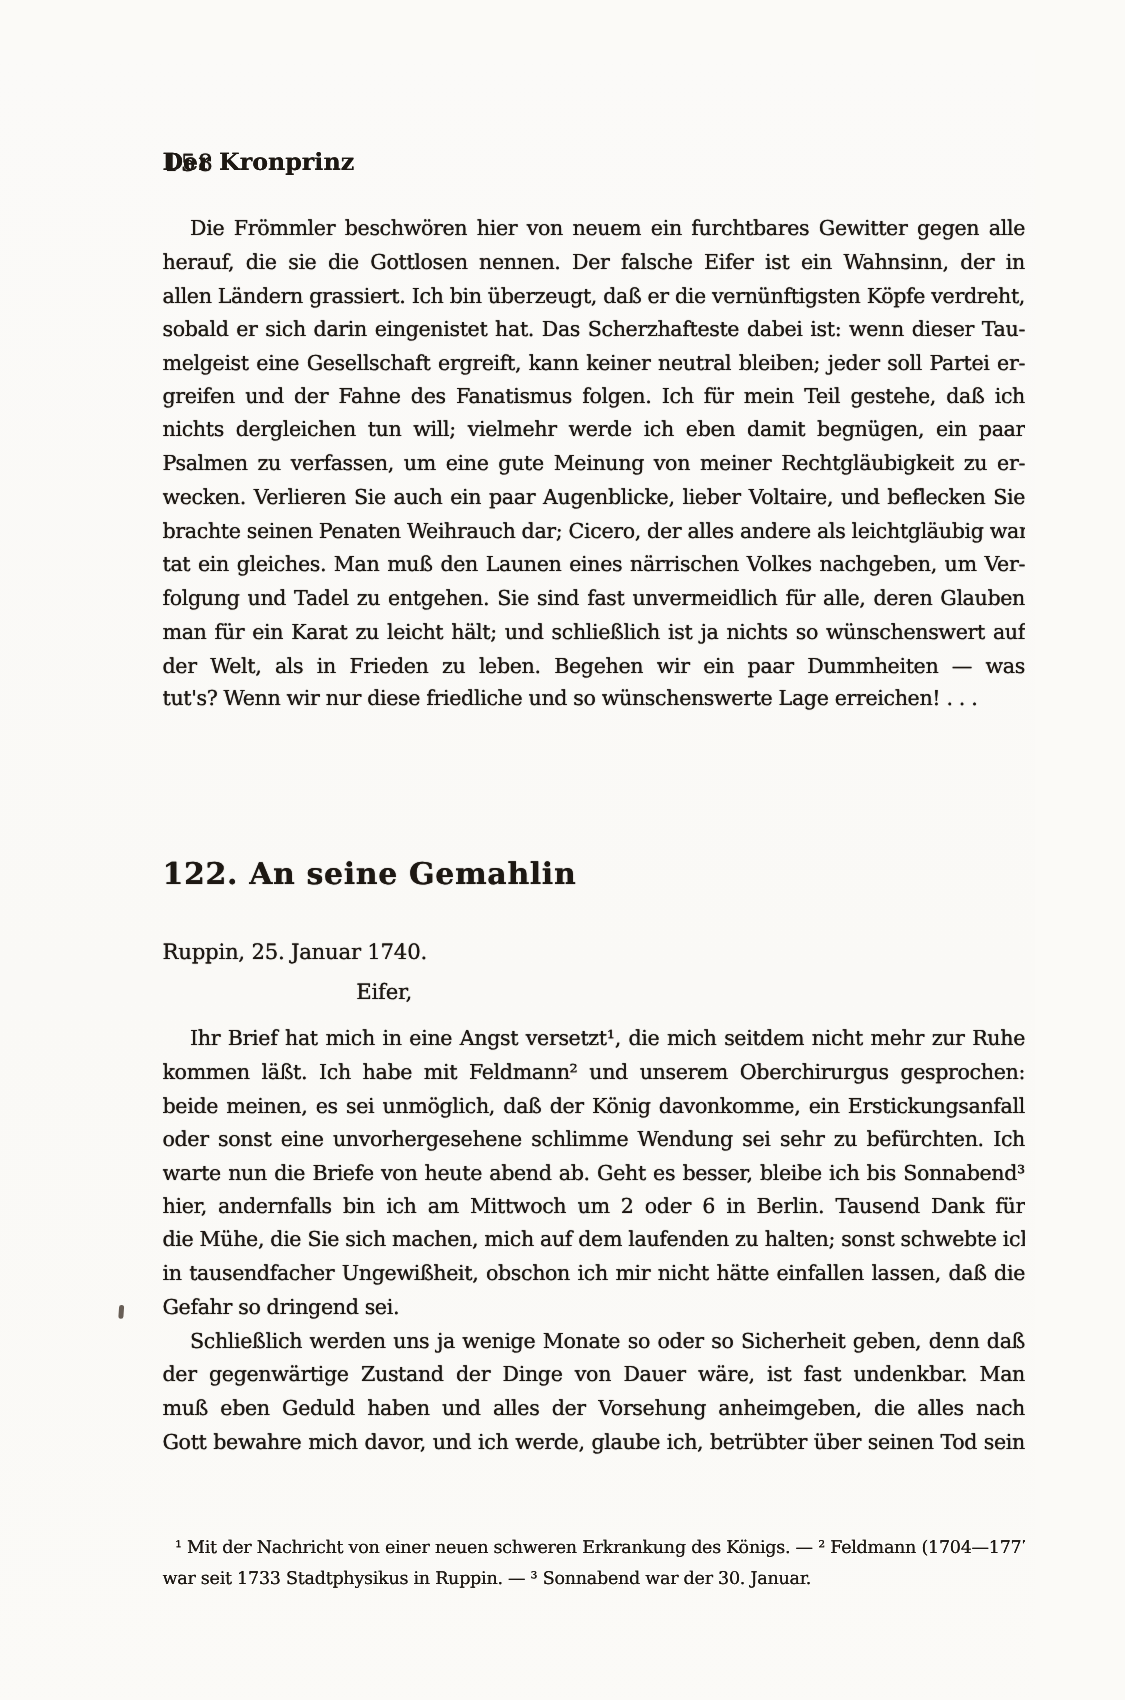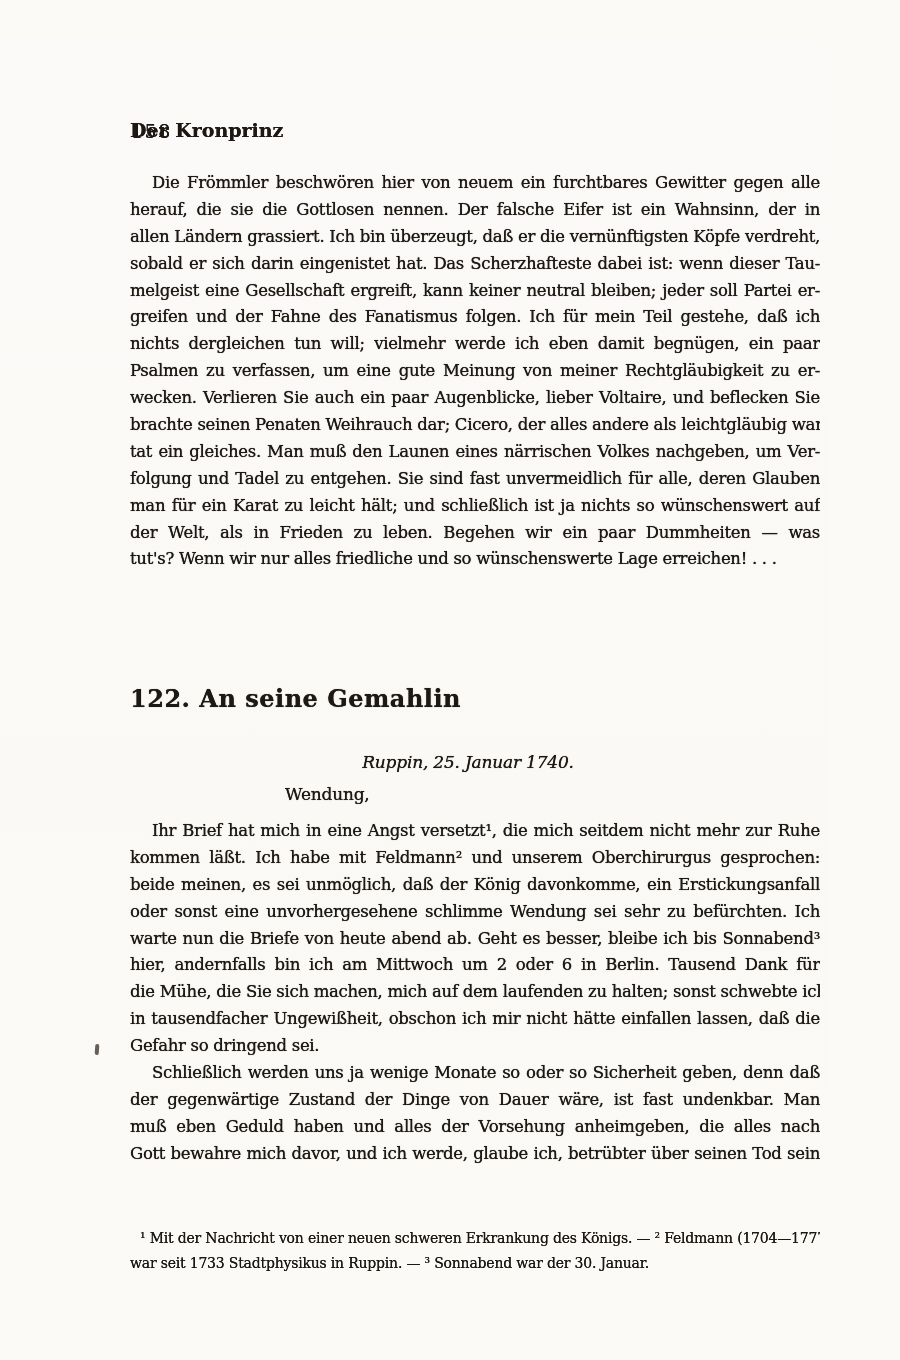--- a/index.html
+++ b/index.html
@@ -39,22 +39,22 @@
   .bodytext .ln.first { text-indent: 22px; }
   .bodytext .ln.last { text-align: left; text-align-last: left; }
 
   .heading {
     position: absolute; left: 130px; width: 690px; top: 644px;
     text-align: left; font-size: 24px; font-weight: bold;
     letter-spacing: 0.5px; text-shadow: 0 0 0.7px currentColor;
   }
   .dateline {
     position: absolute; left: 130px; width: 690px; top: 712px;
-    text-align: center; padding-right: 0;
-    box-sizing: border-box; font-size: 17px; letter-spacing: -0.2px; font-style: italic;
+    text-align: left; padding-right: 0;
+    box-sizing: border-box; font-size: 17px; letter-spacing: -0.2px;
   }
   .dateline .inner { display: inline-block; margin-right: 14px; }
   .salutation {
     position: absolute; left: 285px; top: 744px;
     font-size: 17px; letter-spacing: -0.2px;
   }
 
   .footnotes { font-size: 14px; letter-spacing: -0.2px; text-shadow: 0 0 0.4px currentColor; }
   .footnotes .ln {
     height: 24.5px; line-height: 24.5px;
@@ -86,30 +86,30 @@
     <div class="ln">melgeist eine Gesellschaft ergreift, kann keiner neutral bleiben; jeder soll Partei er-</div>
     <div class="ln">greifen und der Fahne des Fanatismus folgen.  Ich für mein Teil gestehe, daß ich</div>
     <div class="ln">nichts dergleichen tun will; vielmehr werde ich eben damit begnügen, ein paar</div>
     <div class="ln">Psalmen zu verfassen, um eine gute Meinung von meiner Rechtgläubigkeit zu er-</div>
     <div class="ln">wecken.  Verlieren Sie auch ein paar Augenblicke, lieber Voltaire, und beflecken Sie</div>
     <div class="ln">brachte seinen Penaten Weihrauch dar; Cicero, der alles andere als leichtgläubig war,</div>
     <div class="ln">tat ein gleiches.  Man muß den Launen eines närrischen Volkes nachgeben, um Ver-</div>
     <div class="ln">folgung und Tadel zu entgehen.  Sie sind fast unvermeidlich für alle, deren Glauben</div>
     <div class="ln">man für ein Karat zu leicht hält; und schließlich ist ja nichts so wünschenswert auf</div>
     <div class="ln">der Welt, als in Frieden zu leben.  Begehen wir ein paar Dummheiten — was</div>
-    <div class="ln last">tut's?  Wenn wir nur alles friedliche und so wünschenswerte Lage erreichen! . . .</div>
+    <div class="ln last">tut's?  Wenn wir nur diese friedliche und so wünschenswerte Lage erreichen! . . .</div>
   </div>
 
   <div class="heading">122. An seine Gemahlin</div>
 
   <div class="dateline dense">
     <span class="inner">Ruppin, 25. Januar 1740.</span>
   </div>
 
-  <div class="salutation dense">Wendung,</div>
+  <div class="salutation dense">Eifer,</div>
 
   <div class="col bodytext dense" style="top:778px;">
     <div class="ln first">Ihr Brief hat mich in eine Angst versetzt¹, die mich seitdem nicht mehr zur Ruhe</div>
     <div class="ln">kommen läßt.  Ich habe mit Feldmann² und unserem Oberchirurgus gesprochen:</div>
     <div class="ln">beide meinen, es sei unmöglich, daß der König davonkomme, ein Erstickungsanfall</div>
     <div class="ln">oder sonst eine unvorhergesehene schlimme Wendung sei sehr zu befürchten.  Ich</div>
     <div class="ln">warte nun die Briefe von heute abend ab.  Geht es besser, bleibe ich bis Sonnabend³</div>
     <div class="ln">hier, andernfalls bin ich am Mittwoch um 2 oder 6 in Berlin.  Tausend Dank für</div>
     <div class="ln">die Mühe, die Sie sich machen, mich auf dem laufenden zu halten; sonst schwebte ich</div>
     <div class="ln">in tausendfacher Ungewißheit, obschon ich mir nicht hätte einfallen lassen, daß die</div>

